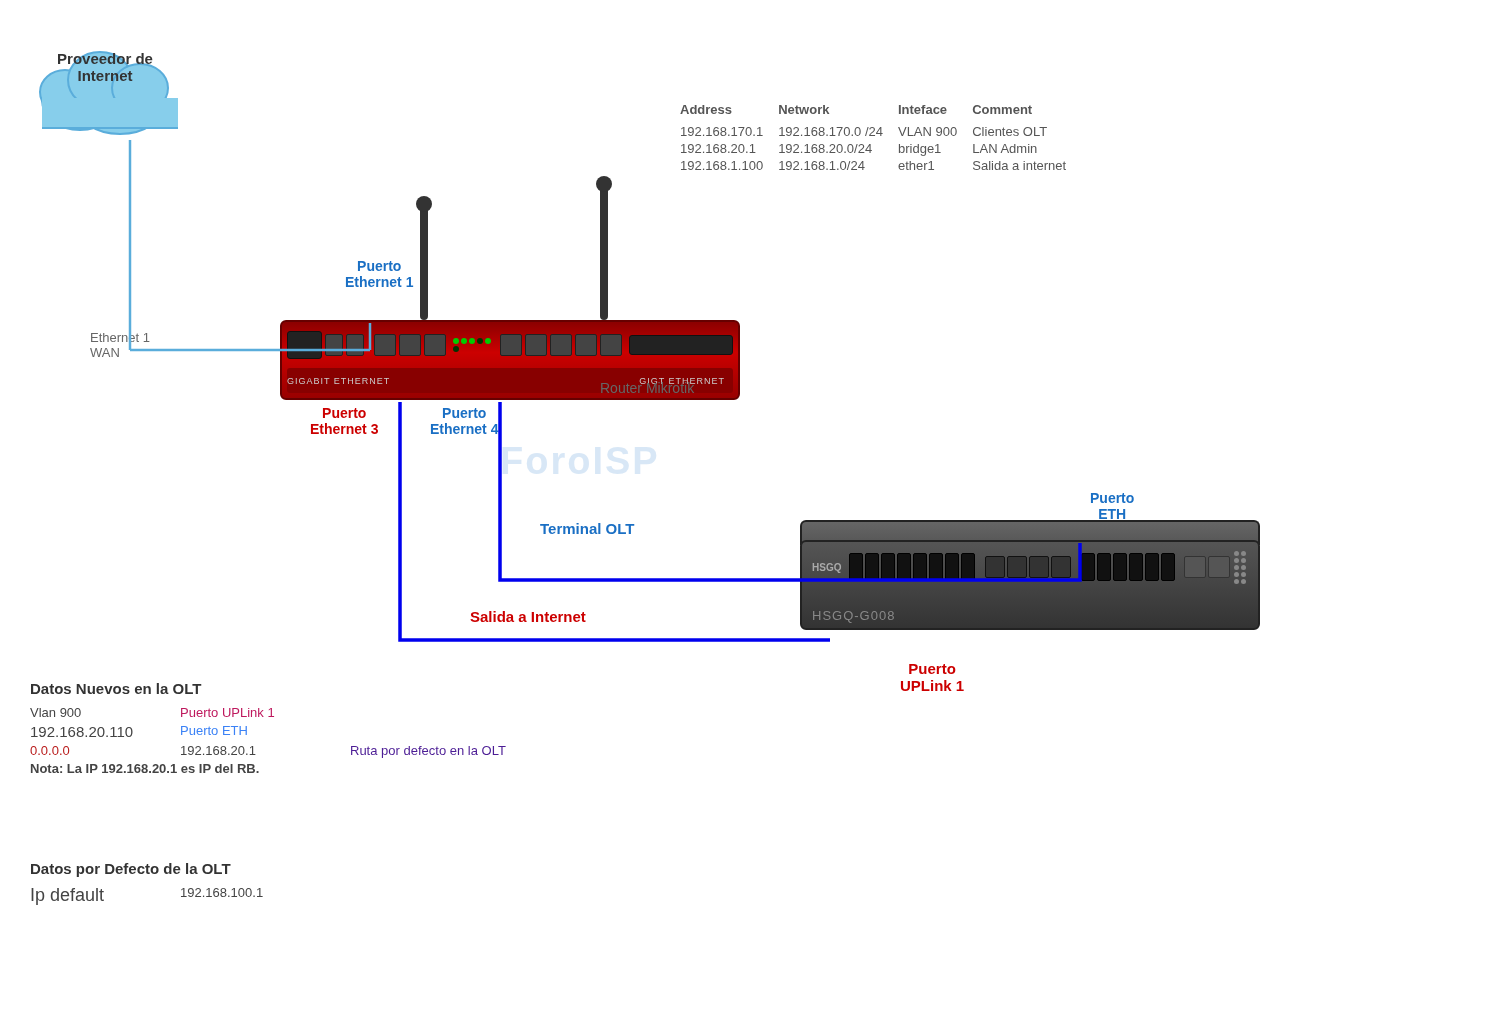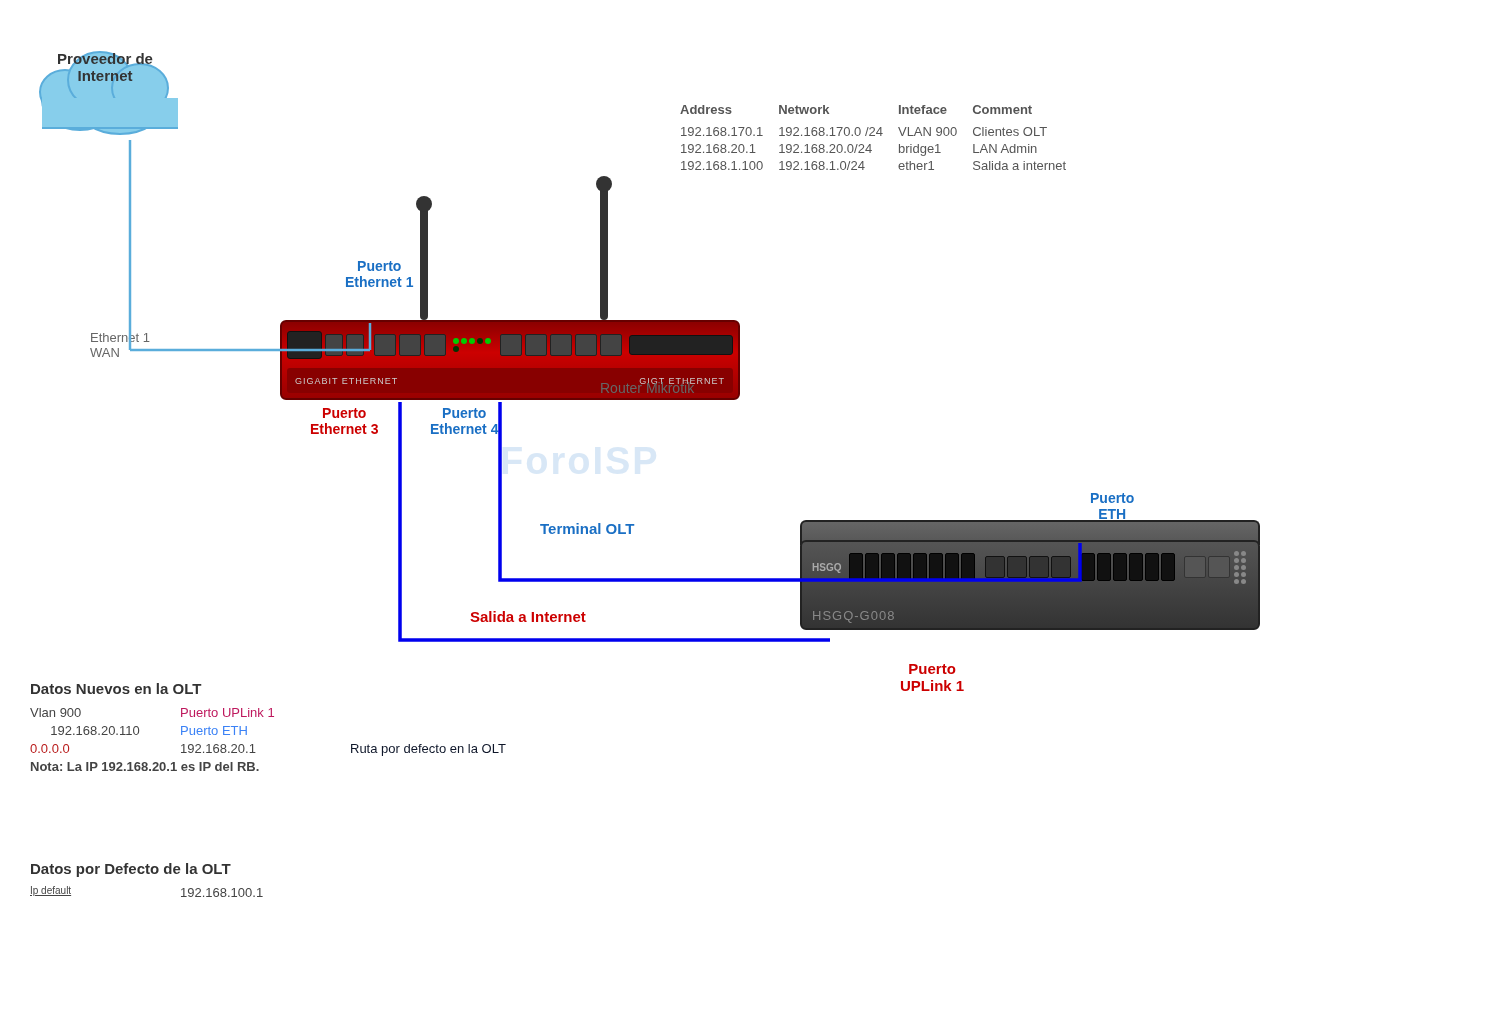--- a/index.html
+++ b/index.html
@@ -246,21 +246,21 @@
       <div style="width:6px;height:6px;border-radius:50%;background:#00cc00;"></div>
       <div style="width:6px;height:6px;border-radius:50%;background:#003300;"></div>
     </div>
     <div style="width:22px; height:22px; background:#444; border-radius:2px; border:1px solid #222;"></div>
     <div style="width:22px; height:22px; background:#444; border-radius:2px; border:1px solid #222;"></div>
     <div style="width:22px; height:22px; background:#444; border-radius:2px; border:1px solid #222;"></div>
     <div style="width:22px; height:22px; background:#444; border-radius:2px; border:1px solid #222;"></div>
     <div style="width:22px; height:22px; background:#444; border-radius:2px; border:1px solid #222;"></div>
     <div style="flex:1; height:20px; background:#222; border-radius:3px; margin-left:4px; border:1px solid #111;"></div>
   </div>
-  <div style="position:absolute; bottom:5px; left:5px; right:5px; height:25px; background:#880000; border-radius:3px; display:flex; align-items:center; justify-content:flex-start; padding-left:8px; gap:2px;">
+  <div style="position:absolute; bottom:5px; left:5px; right:5px; height:25px; background:#880000; border-radius:3px; display:flex; align-items:center; justify-content:flex-start; gap:2px;">
     <div style="font-size:9px; color:#ccc; letter-spacing:1px;">GIGABIT ETHERNET</div>
     <div style="margin-left:auto; font-size:9px; color:#ccc; letter-spacing:1px; margin-right:8px;">GIGT ETHERNET</div>
   </div>
 </div>
 
 <div class="label label-blue" style="left:345px; top:258px; font-size:14px;">
   <span>Puerto</span><br>
   <span>Ethernet 1</span>
 </div>
 
@@ -387,38 +387,38 @@
 
 <div class="datos-section">
   <div class="datos-title">Datos Nuevos en  la OLT</div>
   <div id="datos-nuevos-rows">
       <div class="datos-row">
         <span class="datos-col1" style="min-width:130px;font-size:13px;color:#444;">Vlan 900</span>
         <span class="datos-col2" style="min-width:150px;font-size:13px;color:#be185d;">Puerto UPLink 1</span>
         <span style="font-size:13px;color:#444;"></span>
       </div>
       <div class="datos-row">
-        <span class="datos-col1" style="min-width:130px;font-size:13px;color:#444;text-align:center;">192.168.20.110</span>
+        <span class="datos-col1" style="min-width:130px;font-size:15px;color:#444;">192.168.20.110</span>
         <span class="datos-col2" style="min-width:150px;font-size:13px;color:#3b82f6;">Puerto ETH</span>
         <span style="font-size:13px;color:#444;"></span>
       </div>
       <div class="datos-row">
         <span class="datos-col1" style="min-width:130px;font-size:13px;color:#b91c1c;">0.0.0.0</span>
         <span class="datos-col2" style="min-width:150px;font-size:13px;color:#444;">192.168.20.1</span>
-        <span style="font-size:13px;color:#0f172a;">Ruta  por defecto en la OLT</span>
+        <span style="font-size:13px;color:#4c1d95;">Ruta  por defecto en la OLT</span>
       </div>
     </div>
   <div style="font-size:13px; color:#444; margin-top:3px; font-weight:bold;">Nota: La IP 192.168.20.1 es IP del RB.</div>
 </div>
 
 <div class="datos-defecto">
   <div class="datos-title">Datos por Defecto de la OLT</div>
   <div id="datos-defecto-rows">
       <div class="datos-row">
-        <span class="datos-col1" style="min-width:130px;font-size:10px;color:#444;text-decoration:underline;">Ip default</span>
+        <span class="datos-col1" style="min-width:130px;font-size:18px;color:#444;">Ip default</span>
         <span class="datos-col2" style="min-width:150px;font-size:13px;color:#444;">192.168.100.1</span>
       </div>
     </div>
 </div>
 
 <svg class="connections" xmlns="http://www.w3.org/2000/svg">
 
   <line x1="130" y1="140" x2="130" y2="350" stroke="#5aaddb" stroke-width="2.5"></line>
   <line x1="130" y1="350" x2="370" y2="350" stroke="#5aaddb" stroke-width="2.5"></line>
   <line x1="370" y1="350" x2="370" y2="323" stroke="#5aaddb" stroke-width="2.5"></line>

